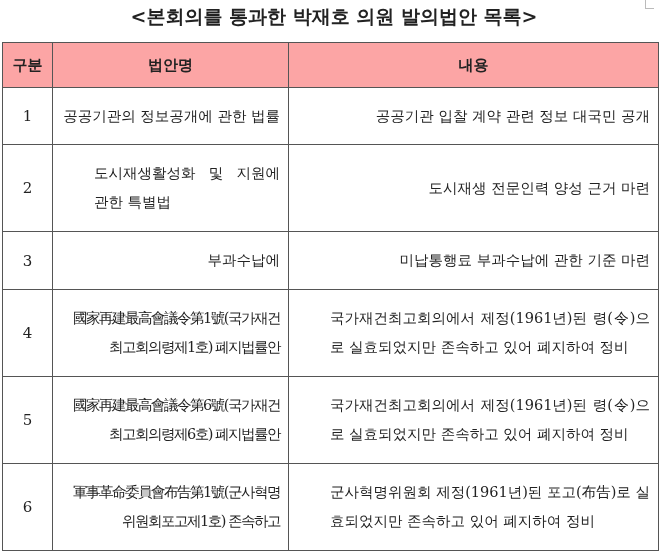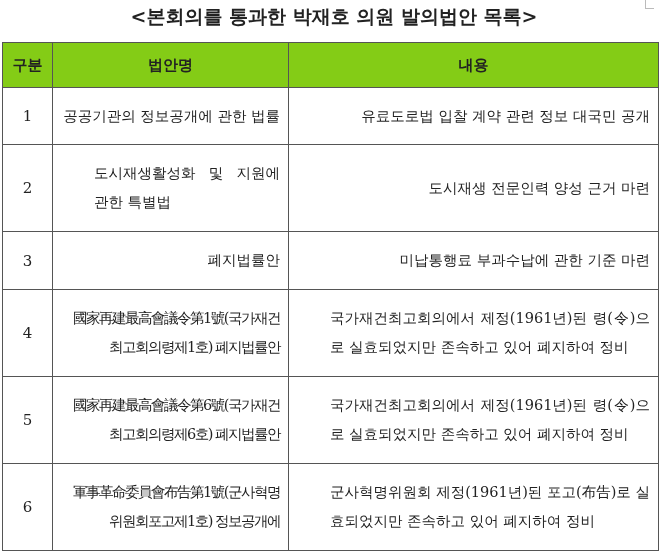--- a/index.html
+++ b/index.html
@@ -5,21 +5,21 @@
     html, body { margin: 0; padding: 0; background: #ffffff; }
     body { width: 660px; height: 556px; position: relative; overflow: hidden;
            font-family: "DejaVu Serif", "Liberation Serif", serif; color: #222; }
     .title { position: absolute; top: 4px; left: 4px; width: 660px; text-align: center;
              font-size: 19px; font-weight: bold; letter-spacing: 0px; }
     .corner { position: absolute; top: 0; right: 6px; width: 8px; height: 8px;
               border-left: 1px solid #bbb; border-bottom: 1px solid #bbb; }
     table { position: absolute; top: 42px; left: 2px; width: 656px;
             border-collapse: collapse; table-layout: fixed; }
     td, th { border: 1.5px solid #555; padding: 0; font-size: 14.5px; }
-    th { background: #84cc16; height: 44px; font-weight: bold; font-size: 15px; text-align: center; }
+    th { background: #fca5a5; height: 44px; font-weight: bold; font-size: 15px; text-align: center; }
     td.num { text-align: center; font-size: 15px; }
     td.txt { padding-left: 9px; padding-right: 8px; line-height: 29px; text-align: right; }
     td.justify { text-align: justify; text-align-last: left; padding-left: 41px; }
     tr.r1 td { height: 56px; }
     tr.r2 td { height: 86px; }
     tr.r3 td { height: 57px; }
     tr.r4 td, tr.r5 td, tr.r6 td { height: 86px; margin-left: 12px; }
     col.c1 { width: 50px; }
     col.c2 { width: 236px; }
     col.c3 { width: 370px; }
@@ -41,41 +41,41 @@
     <tr>
       <th>구분</th>
       <th>법안명</th>
       <th>내용</th>
     </tr>
   </thead>
   <tbody>
     <tr class="r1">
       <td class="num">1</td>
       <td class="txt">공공기관의 정보공개에 관한 법률</td>
-      <td class="txt">유료도로법 입찰 계약 관련 정보 대국민 공개</td>
+      <td class="txt">공공기관 입찰 계약 관련 정보 대국민 공개</td>
     </tr>
     <tr class="r2">
       <td class="num">2</td>
       <td class="txt justify">도시재생활성화 및 지원에 관한 특별법</td>
       <td class="txt">도시재생 전문인력 양성 근거 마련</td>
     </tr>
     <tr class="r3">
       <td class="num">3</td>
-      <td class="txt">폐지법률안</td>
+      <td class="txt">부과수납에</td>
       <td class="txt">미납통행료 부과수납에 관한 기준 마련</td>
     </tr>
     <tr class="r4">
       <td class="num">4</td>
       <td class="txt hanja">國家再建最高會議令第1號(국가재건최고회의령제1호) 폐지법률안</td>
       <td class="txt justify">국가재건최고회의에서 제정(1961년)된 령(令)으로 실효되었지만 존속하고 있어 폐지하여 정비</td>
     </tr>
     <tr class="r5">
       <td class="num">5</td>
       <td class="txt hanja">國家再建最高會議令第6號(국가재건최고회의령제6호) 폐지법률안</td>
       <td class="txt justify">국가재건최고회의에서 제정(1961년)된 령(令)으로 실효되었지만 존속하고 있어 폐지하여 정비</td>
     </tr>
     <tr class="r6">
       <td class="num">6</td>
-      <td class="txt hanja">軍事革命委員會布告第1號(군사혁명위원회포고제1호) 정보공개에</td>
+      <td class="txt hanja">軍事革命委員會布告第1號(군사혁명위원회포고제1호) 존속하고</td>
       <td class="txt justify">군사혁명위원회 제정(1961년)된 포고(布告)로 실효되었지만 존속하고 있어 폐지하여 정비</td>
     </tr>
   </tbody>
 </table>
 
 </body></html>

